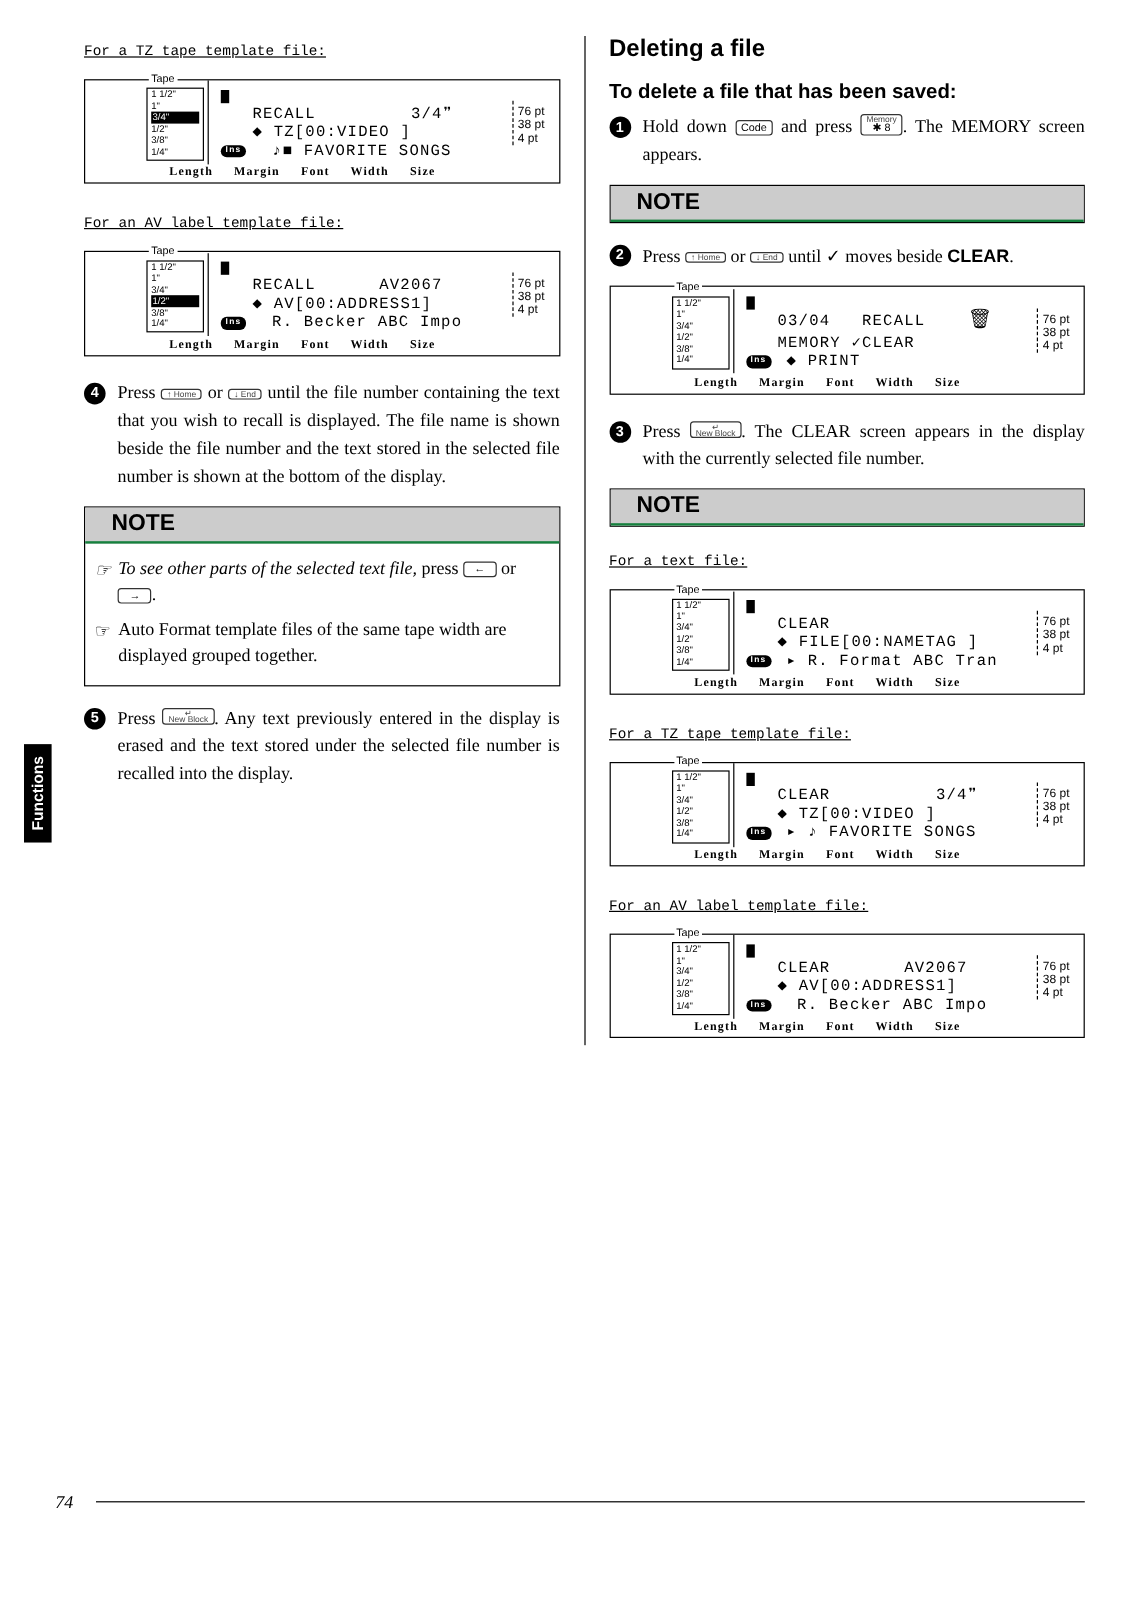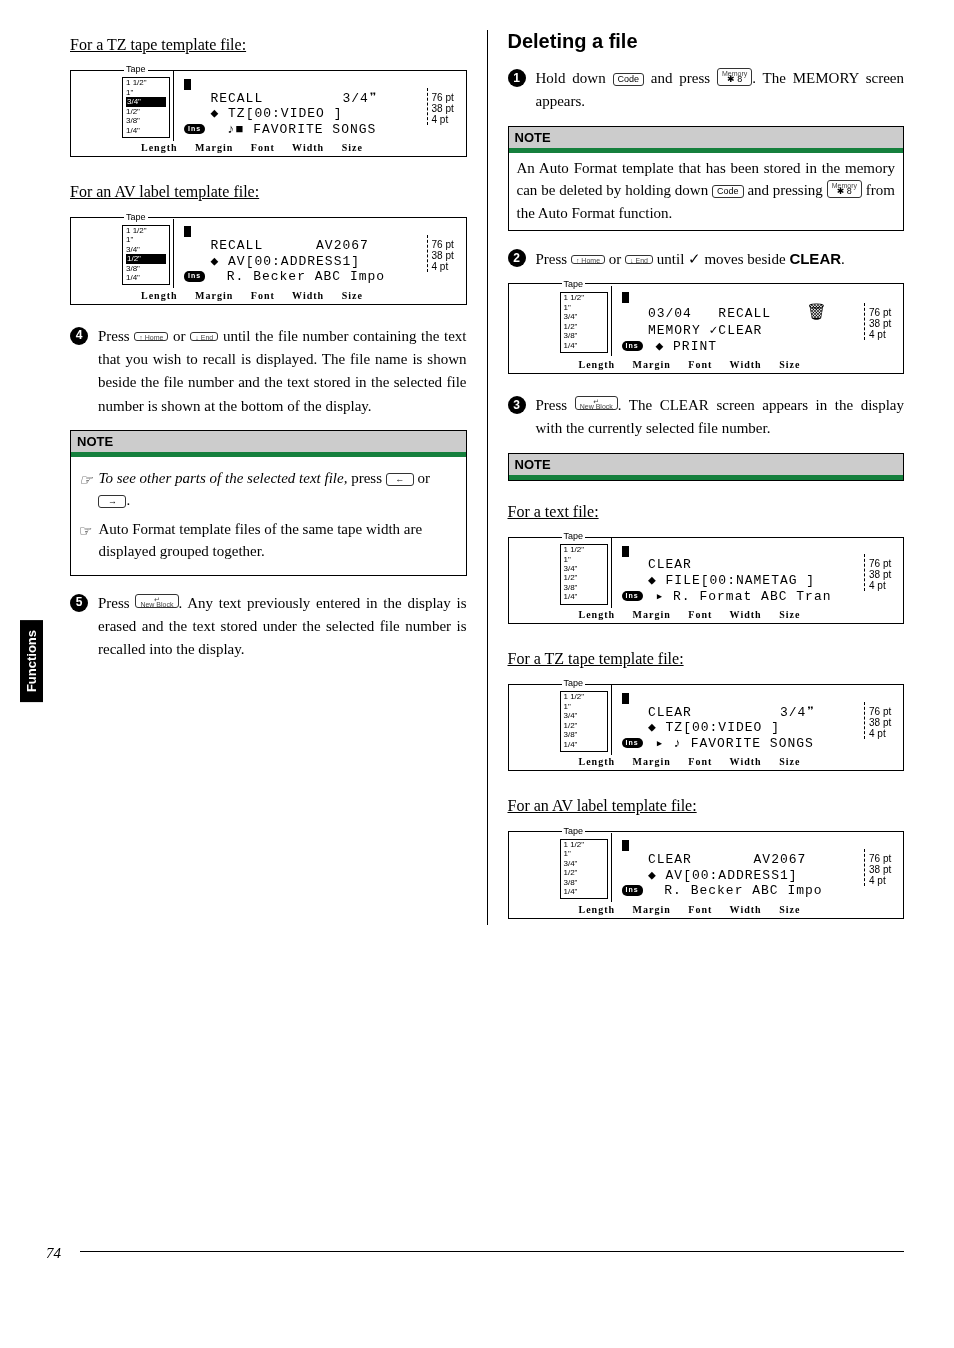--- a/index.html
+++ b/index.html
@@ -62,22 +62,22 @@
   .sub-title {
     font-family: Arial, sans-serif;
     font-weight: bold;
     font-size: 17px;
     margin: 2px 0 8px 0;
   }
   .u {
     text-decoration: underline;
     display: inline-block;
     margin: 6px 0 10px 0;
-    font-family: Liberation Serif, serif;
-    font-size: 16px;
+    font-family: Liberation Mono, monospace;
+    font-size: 12px;
     text-align: right;
   }
   .lcd {
     border: 1.5px solid #000;
     margin: 6px 0 20px 0;
     box-sizing: border-box;
     width: 100%;
   }
   .lcd-row {
     display: flex;
@@ -153,24 +153,24 @@
     vertical-align: 2px;
     margin-right:4px;
   }
   .note-box {
     border: 1.5px solid #000;
     margin: 10px 0 16px 0;
   }
   .note-head {
     background: #ccc;
     font-family: Arial, sans-serif;
-    font-size: 13px;
-    font-weight: bold;
-    padding: 3px 6px;
-    border-bottom: 5px solid #15803d;
+    font-size: 19px;
+    font-weight: bold;
+    padding: 3px 22px;
+    border-bottom: 2px solid #15803d;
   }
   .note-body {
     padding: 4px 8px 6px 8px;
     font-family: "Times New Roman", serif;
     font-size: 15px;
     line-height: 1.5;
   }
   .step {
     display: flex;
     align-items: flex-start;
@@ -355,44 +355,37 @@
         <div class="step-body">
           Press <span class="key"><sup>↵</sup><sup>New
 Block</sup></span><span>. Any text previously entered in the display is erased and the text stored under the selected file number is recalled into the display.</span>
         </div>
       </div>
 
     </div>
 
     <div class="col col-right">
       <div class="sec-title">Deleting a file</div>
+      <div class="sub-title">To delete a file that has been saved:</div>
 
       
       <div class="step">
         <span class="step-num">1</span>
         <div class="step-body">
           <span>Hold down</span>
           <span class="key">Code</span>
           <span>and press</span>
           <span class="key"><sup>Memory</sup><span>✱
 8</span></span><span>. The MEMORY screen appears.</span>
         </div>
       </div>
 
       
       <div class="note-box">
         <div class="note-head">NOTE</div>
-        <div class="note-body" style="text-align:justify;">
-          <span>An Auto Format template that has been stored in the memory can be deleted by holding down</span>
-          <span class="key">Code</span>
-          <span>and pressing</span>
-          <span class="key"><sup>Memory</sup><span>✱
-8</span></span>
-          <span>from the Auto Format function.</span>
-        </div>
       </div>
 
       
       <div class="step">
         <span class="step-num">2</span>
         <div class="step-body">
           <span>Press</span>
           <span class="key"><sup>↑
 Home</sup></span>
           <span>or</span>

